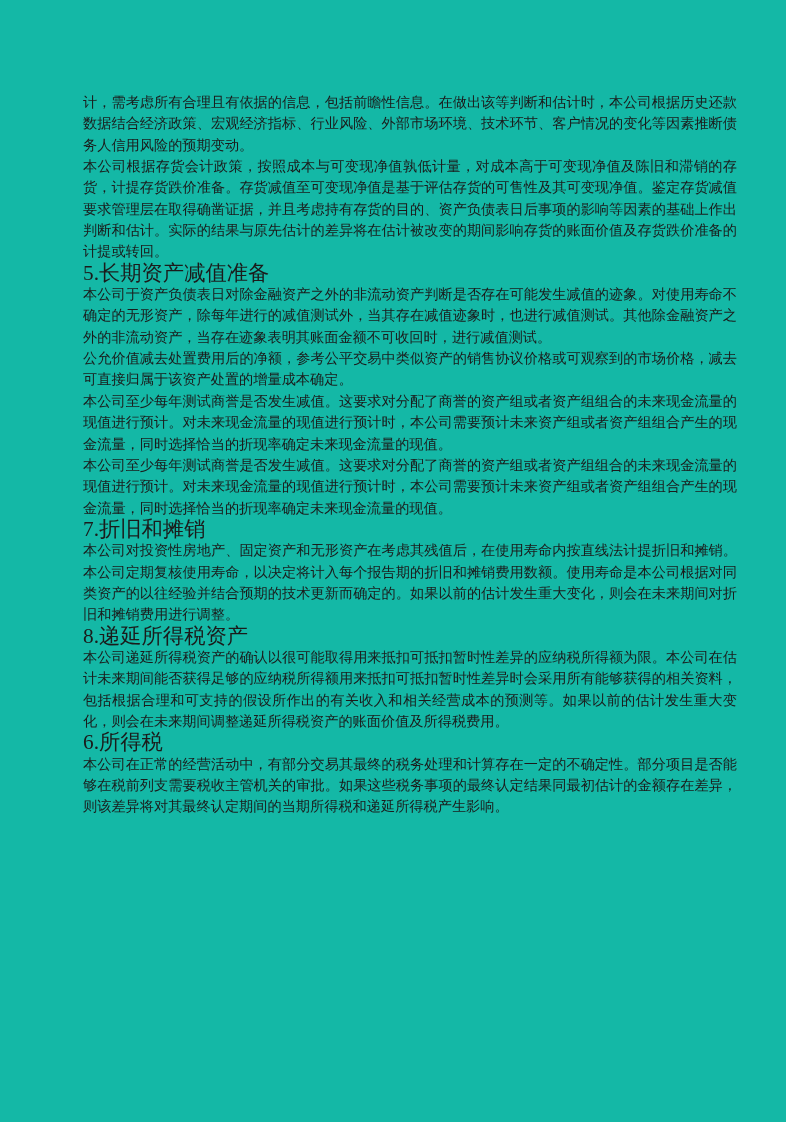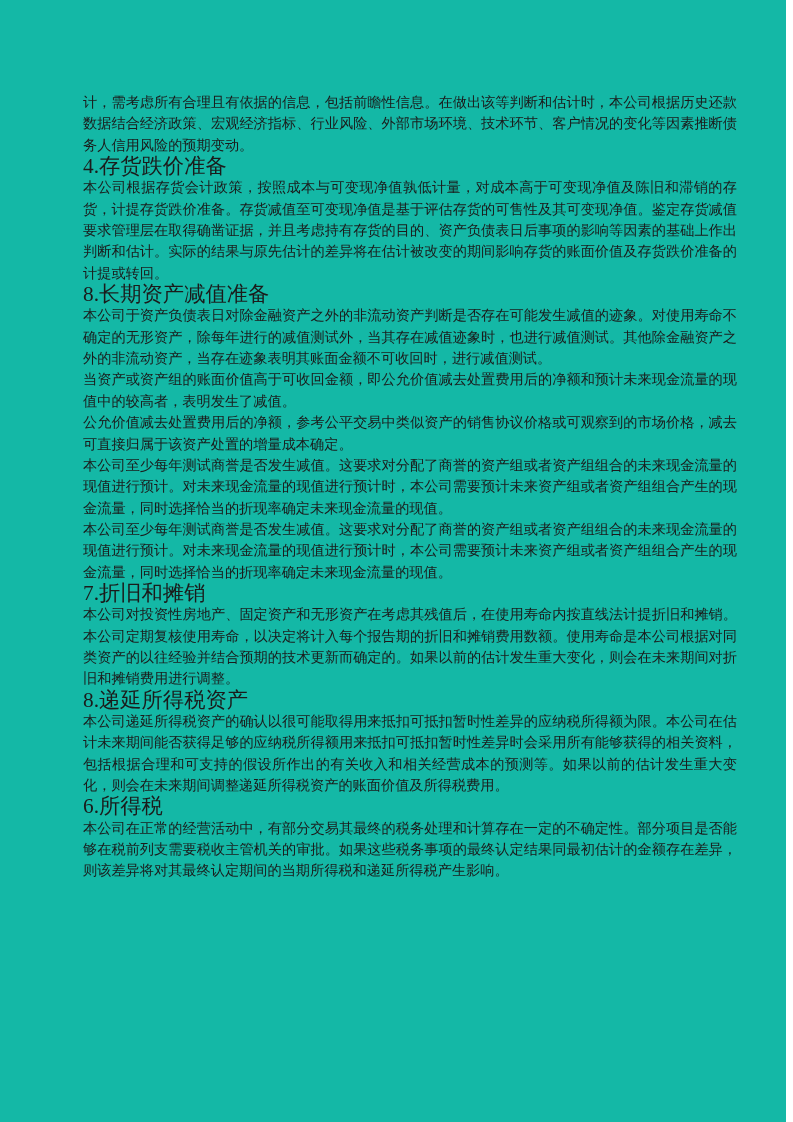--- a/index.html
+++ b/index.html
@@ -35,25 +35,23 @@
     text-align: left;
     font-weight: normal;
   }
 </style>
 </head>
 <body>
 
 <div class="page">
   <div class="content">
     <p class="para">计，需考虑所有合理且有依据的信息，包括前瞻性信息。在做出该等判断和估计时，本公司根据历史还款数据结合经济政策、宏观经济指标、行业风险、外部市场环境、技术环节、客户情况的变化等因素推断债务人信用风险的预期变动。</p>
-    <h2 class="heading">4.存货跌价准备</h2>
     <p class="para">本公司根据存货会计政策，按照成本与可变现净值孰低计量，对成本高于可变现净值及陈旧和滞销的存货，计提存货跌价准备。存货减值至可变现净值是基于评估存货的可售性及其可变现净值。鉴定存货减值要求管理层在取得确凿证据，并且考虑持有存货的目的、资产负债表日后事项的影响等因素的基础上作出判断和估计。实际的结果与原先估计的差异将在估计被改变的期间影响存货的账面价值及存货跌价准备的计提或转回。</p>
-    <h2 class="heading">8.长期资产减值准备</h2>
+    <h2 class="heading">5.长期资产减值准备</h2>
     <p class="para">本公司于资产负债表日对除金融资产之外的非流动资产判断是否存在可能发生减值的迹象。对使用寿命不确定的无形资产，除每年进行的减值测试外，当其存在减值迹象时，也进行减值测试。其他除金融资产之外的非流动资产，当存在迹象表明其账面金额不可收回时，进行减值测试。</p>
-    <p class="para">当资产或资产组的账面价值高于可收回金额，即公允价值减去处置费用后的净额和预计未来现金流量的现值中的较高者，表明发生了减值。</p>
     <p class="para">公允价值减去处置费用后的净额，参考公平交易中类似资产的销售协议价格或可观察到的市场价格，减去可直接归属于该资产处置的增量成本确定。</p>
     <p class="para">本公司至少每年测试商誉是否发生减值。这要求对分配了商誉的资产组或者资产组组合的未来现金流量的现值进行预计。对未来现金流量的现值进行预计时，本公司需要预计未来资产组或者资产组组合产生的现金流量，同时选择恰当的折现率确定未来现金流量的现值。</p>
     <p class="para">本公司至少每年测试商誉是否发生减值。这要求对分配了商誉的资产组或者资产组组合的未来现金流量的现值进行预计。对未来现金流量的现值进行预计时，本公司需要预计未来资产组或者资产组组合产生的现金流量，同时选择恰当的折现率确定未来现金流量的现值。</p>
     <h2 class="heading">7.折旧和摊销</h2>
     <p class="para">本公司对投资性房地产、固定资产和无形资产在考虑其残值后，在使用寿命内按直线法计提折旧和摊销。本公司定期复核使用寿命，以决定将计入每个报告期的折旧和摊销费用数额。使用寿命是本公司根据对同类资产的以往经验并结合预期的技术更新而确定的。如果以前的估计发生重大变化，则会在未来期间对折旧和摊销费用进行调整。</p>
     <h2 class="heading">8.递延所得税资产</h2>
     <p class="para">本公司递延所得税资产的确认以很可能取得用来抵扣可抵扣暂时性差异的应纳税所得额为限。本公司在估计未来期间能否获得足够的应纳税所得额用来抵扣可抵扣暂时性差异时会采用所有能够获得的相关资料，包括根据合理和可支持的假设所作出的有关收入和相关经营成本的预测等。如果以前的估计发生重大变化，则会在未来期间调整递延所得税资产的账面价值及所得税费用。</p>
     <h2 class="heading">6.所得税</h2>
     <p class="para">本公司在正常的经营活动中，有部分交易其最终的税务处理和计算存在一定的不确定性。部分项目是否能够在税前列支需要税收主管机关的审批。如果这些税务事项的最终认定结果同最初估计的金额存在差异，则该差异将对其最终认定期间的当期所得税和递延所得税产生影响。</p>
   </div>

